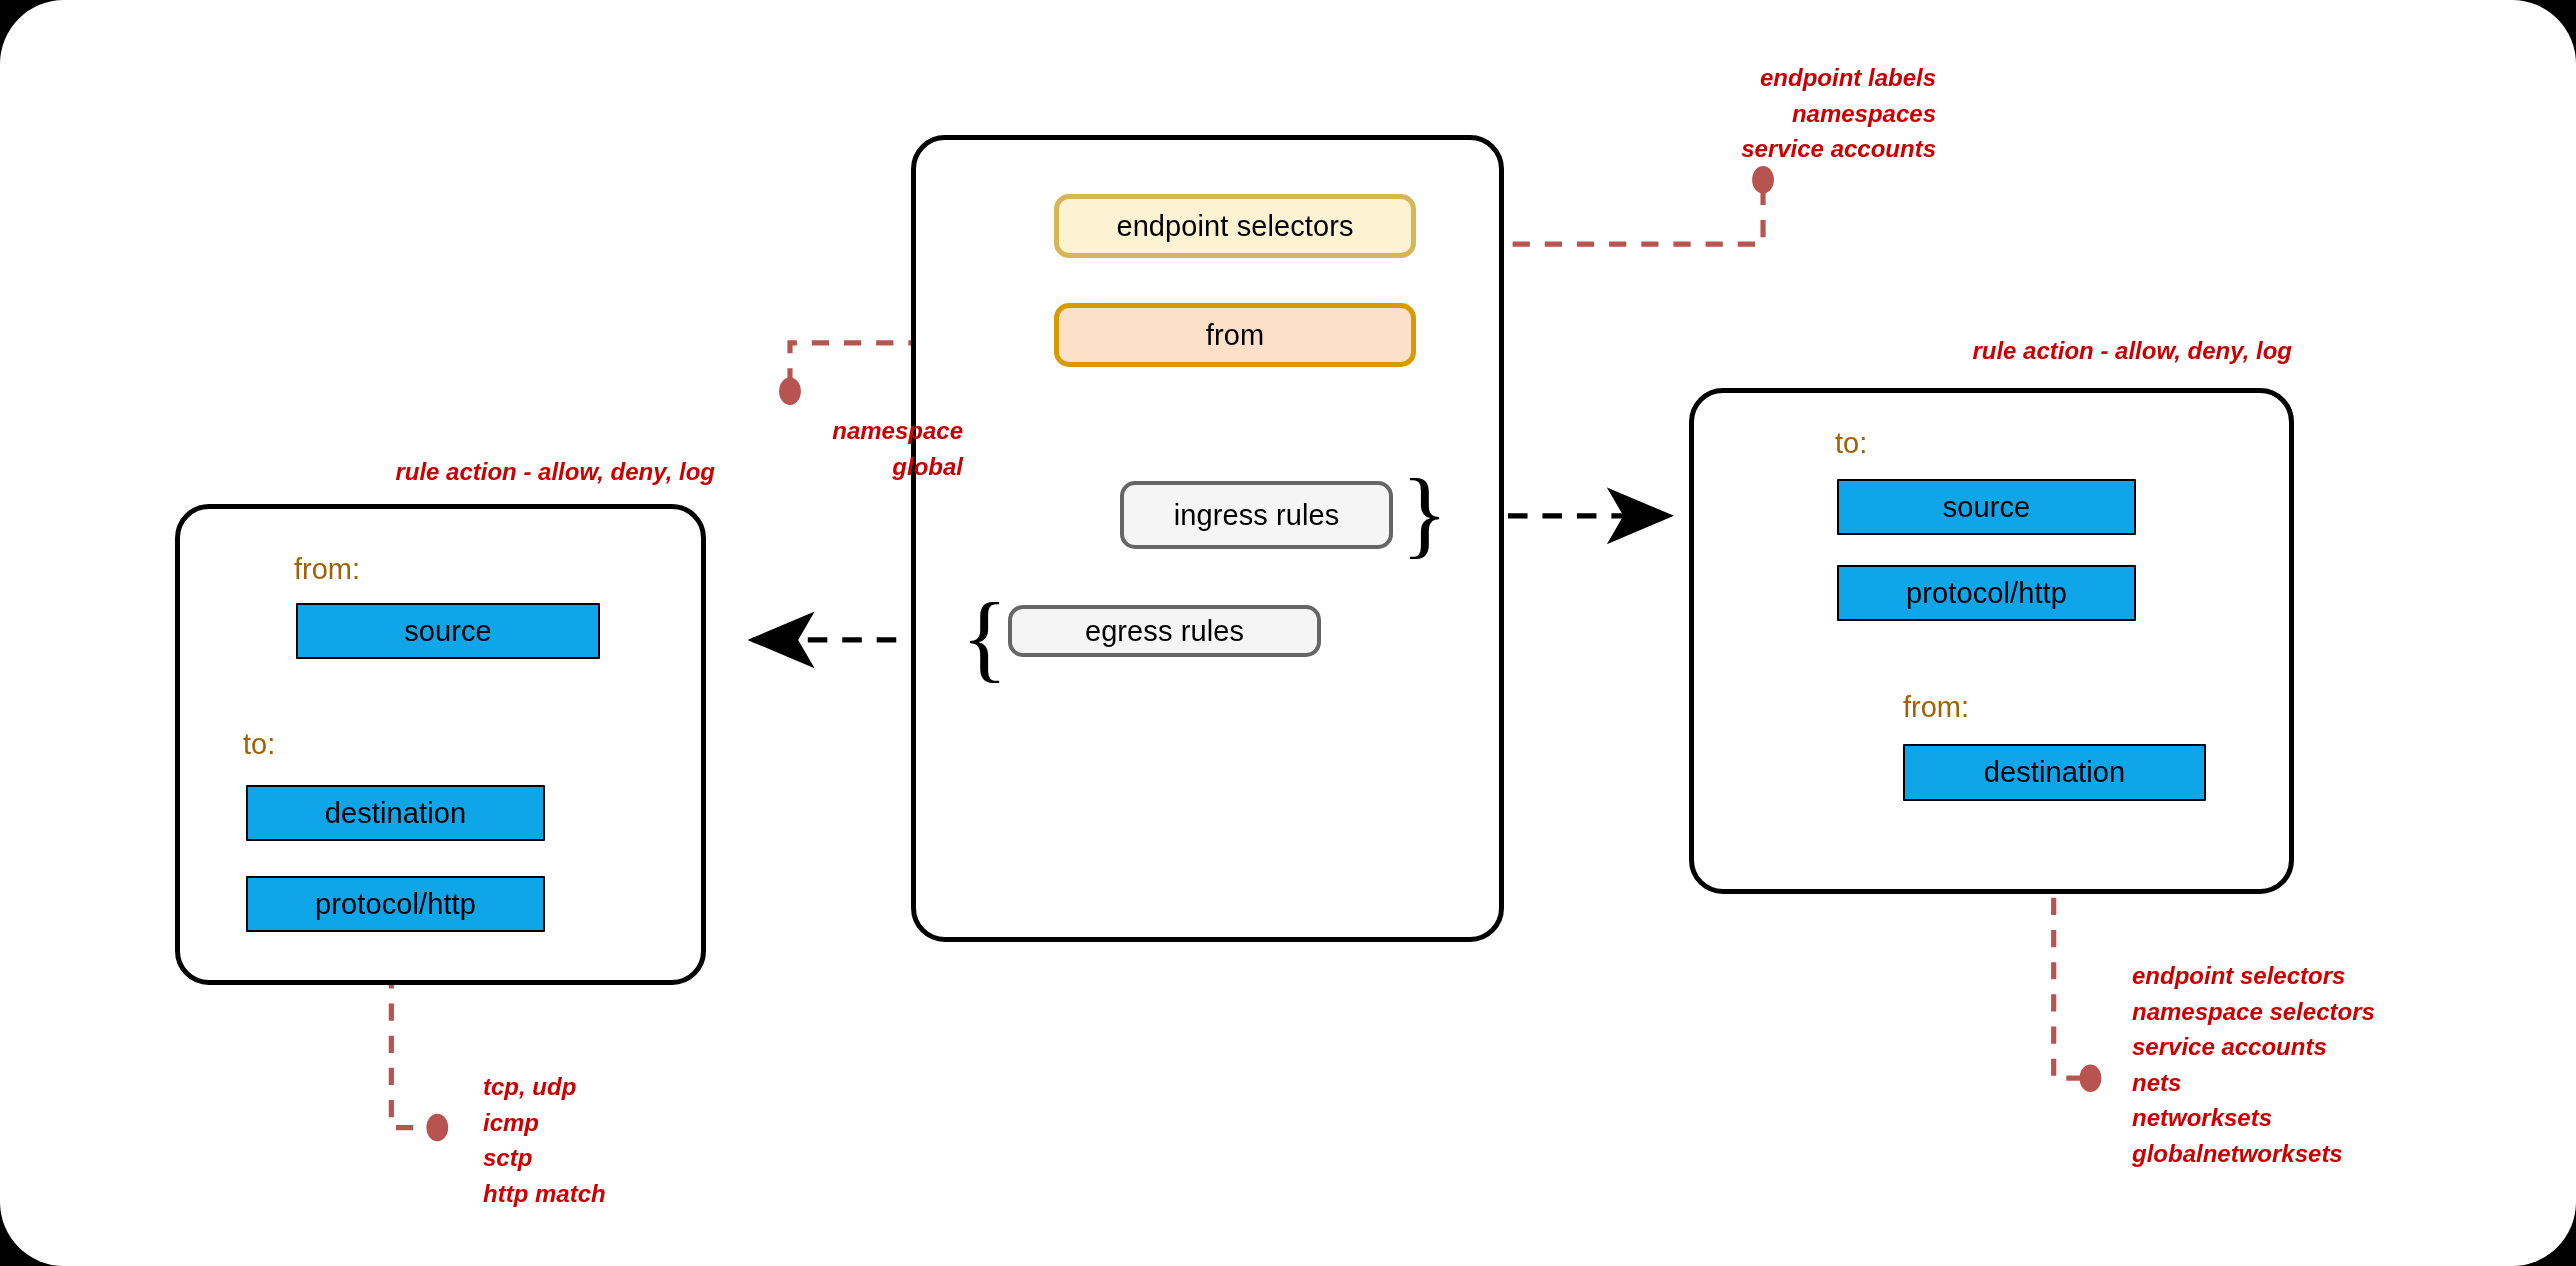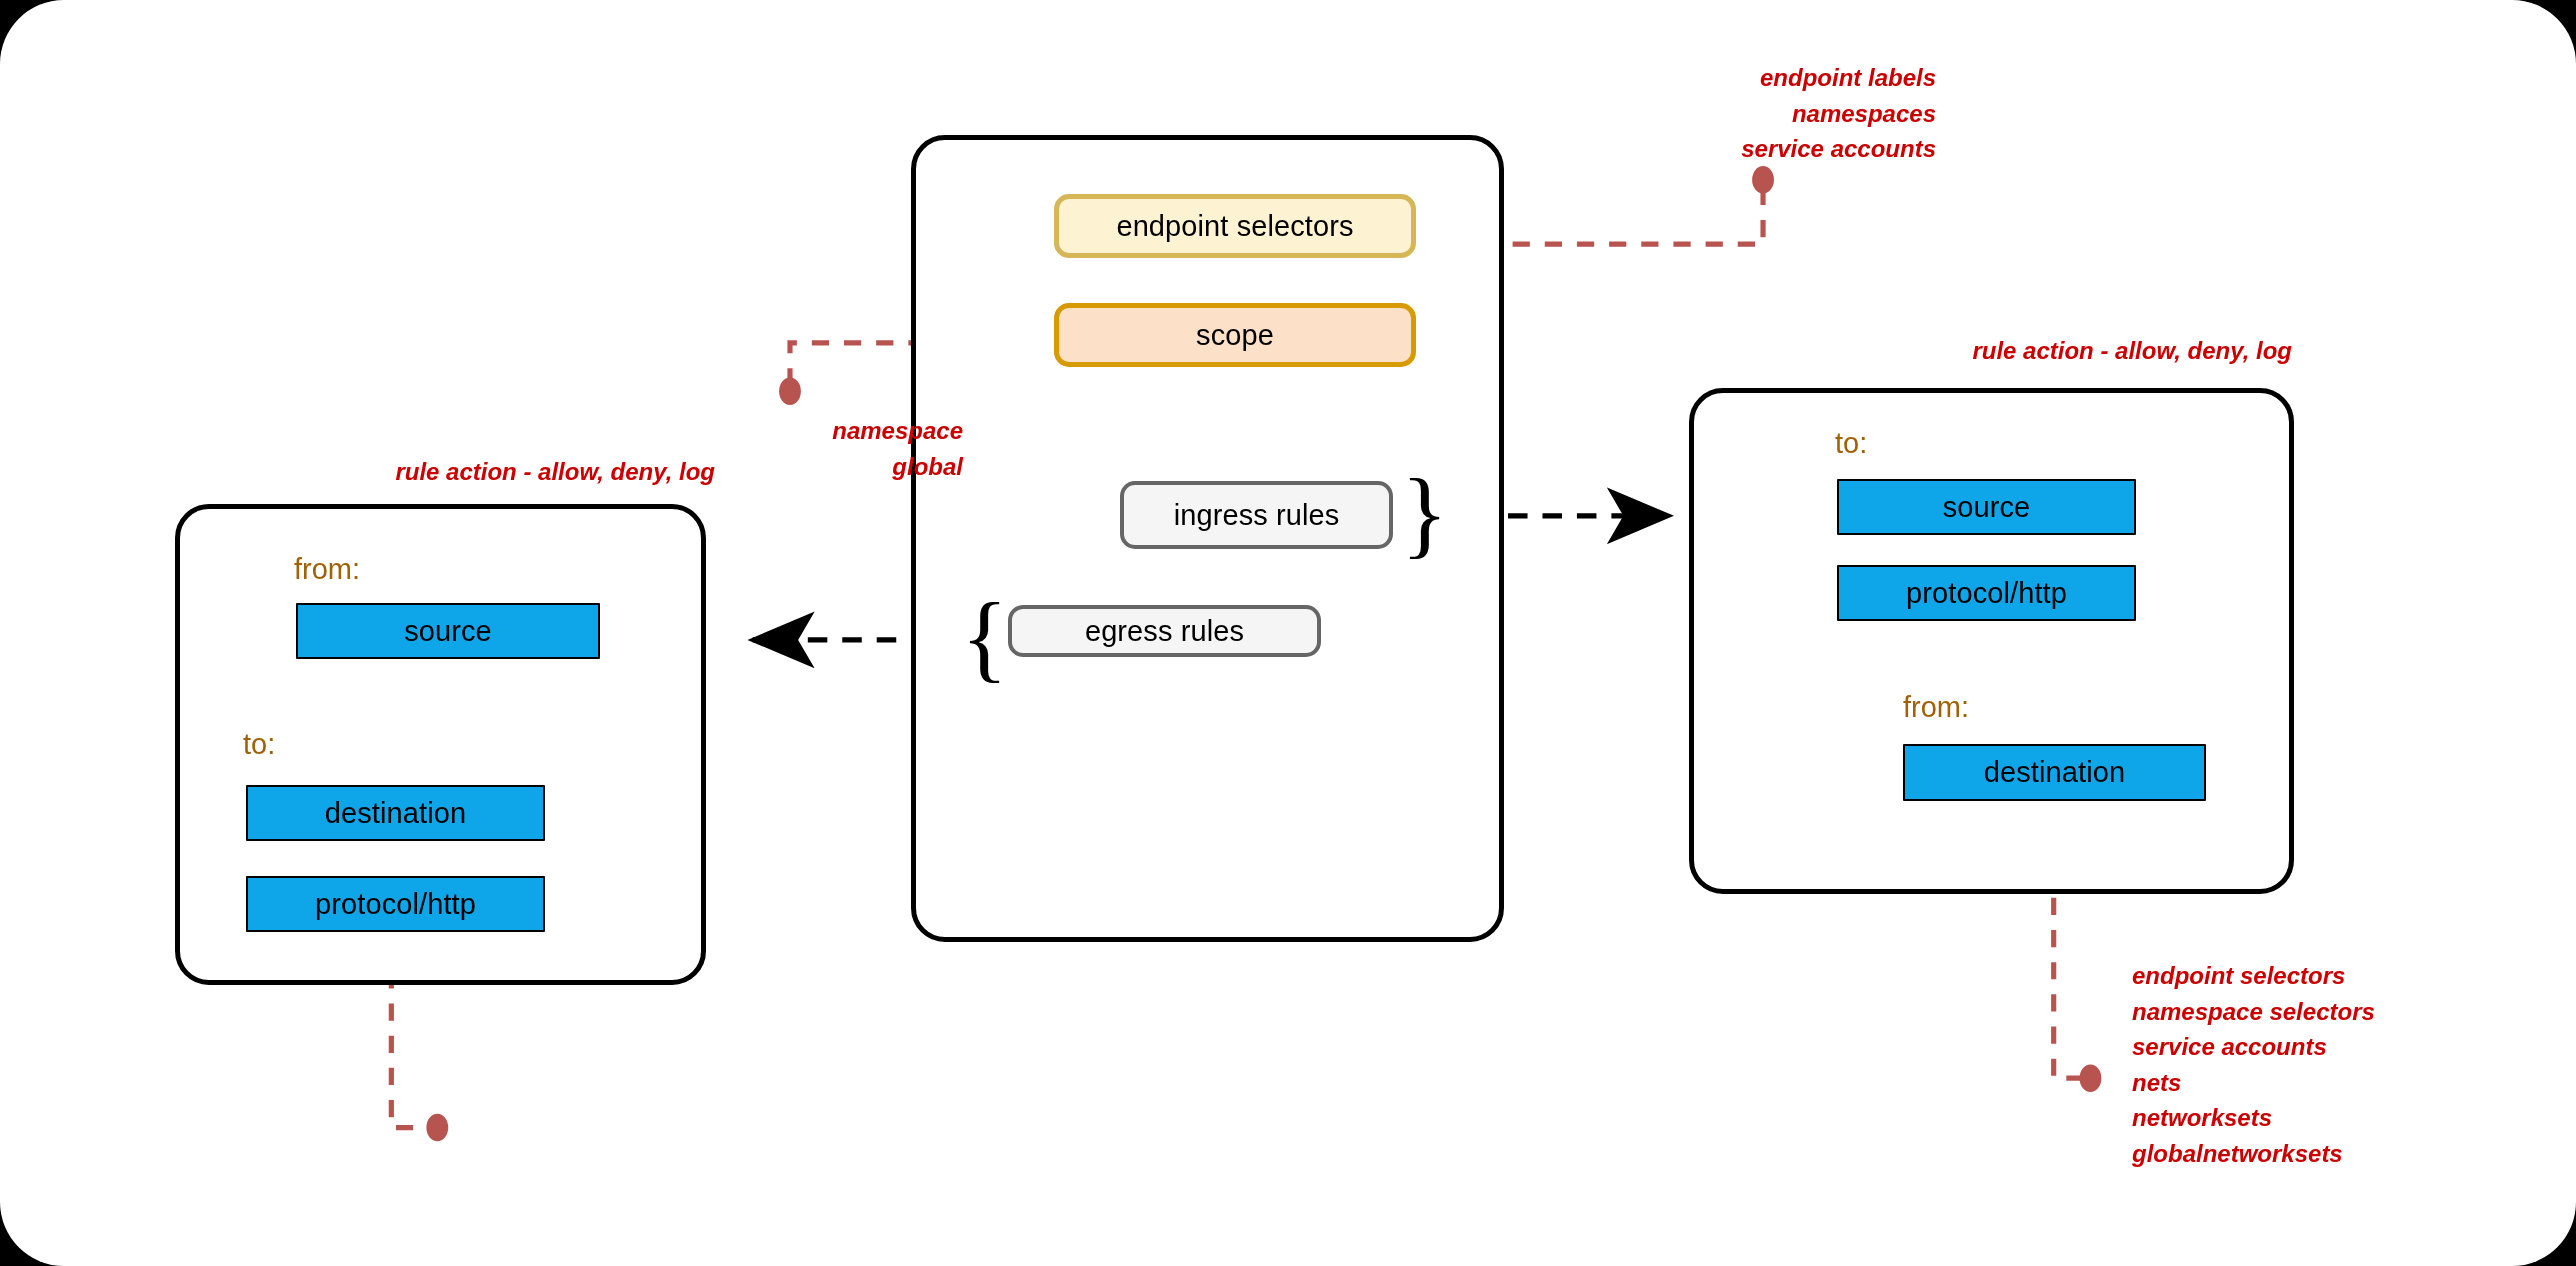--- a/index.html
+++ b/index.html
@@ -151,21 +151,21 @@
       </g>
     </svg>
 
     <div class="policy-box" style="left:911px; top:135px; width:593px; height:807px;"></div>
 
     <div class="node yellow" style="left:1054px; top:194px; width:362px; height:64px;">
       <span>endpoint selectors</span>
     </div>
 
     <div class="node orange" style="left:1054px; top:303px; width:362px; height:64px;">
-      <span>scope</span>
+      <span>from</span>
     </div>
 
     <div class="node grey" style="left:1120px; top:481px; width:273px; height:68px;">
       <span>ingress rules</span>
     </div>
     <span class="brace" style="left:1401px; top:464px;">}</span>
 
     <div class="node grey" style="left:1008px; top:605px; width:313px; height:52px;">
       <span>egress rules</span>
     </div>
@@ -219,20 +219,26 @@
       <div>endpoint labels</div>
       <div>namespaces</div>
       <div>service accounts</div>
     </div>
 
     <div class="annot center" style="left:618px; top:413px; width:345px;">
       <div>namespace</div>
       <div>global</div>
     </div>
 
+    <div class="annot left" style="left:483px; top:1069px;">
+      <div>tcp, udp</div>
+      <div>icmp</div>
+      <div>sctp</div>
+      <div>http match</div>
+    </div>
 
     <div class="annot left" style="left:2132px; top:958px;">
       <div>endpoint selectors</div>
       <div>namespace selectors</div>
       <div>service accounts</div>
       <div>nets</div>
       <div>networksets</div>
       <div>globalnetworksets</div>
     </div>
 

